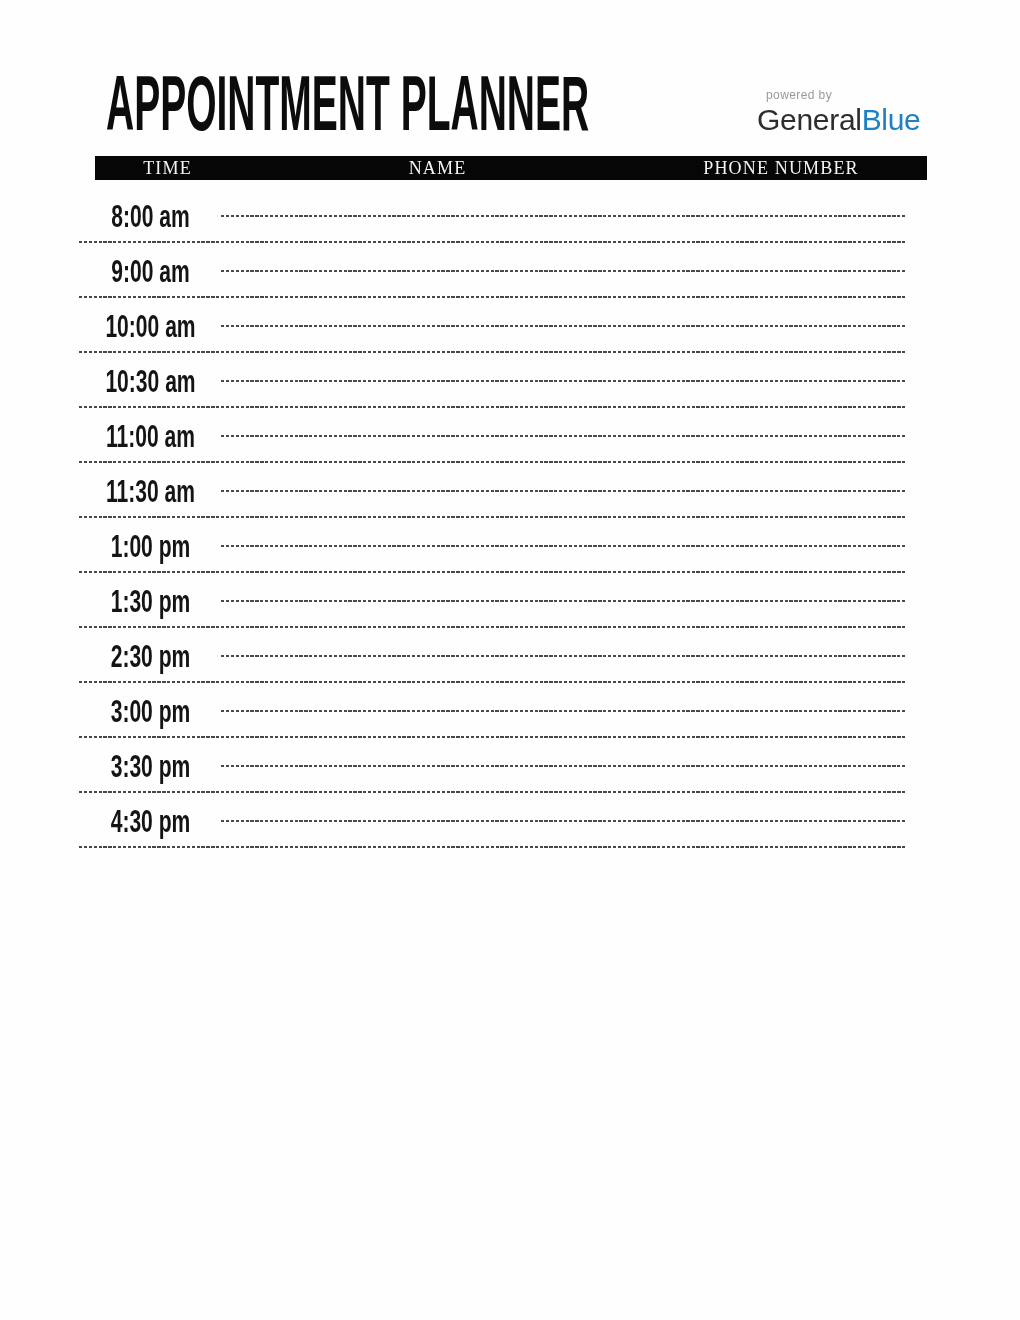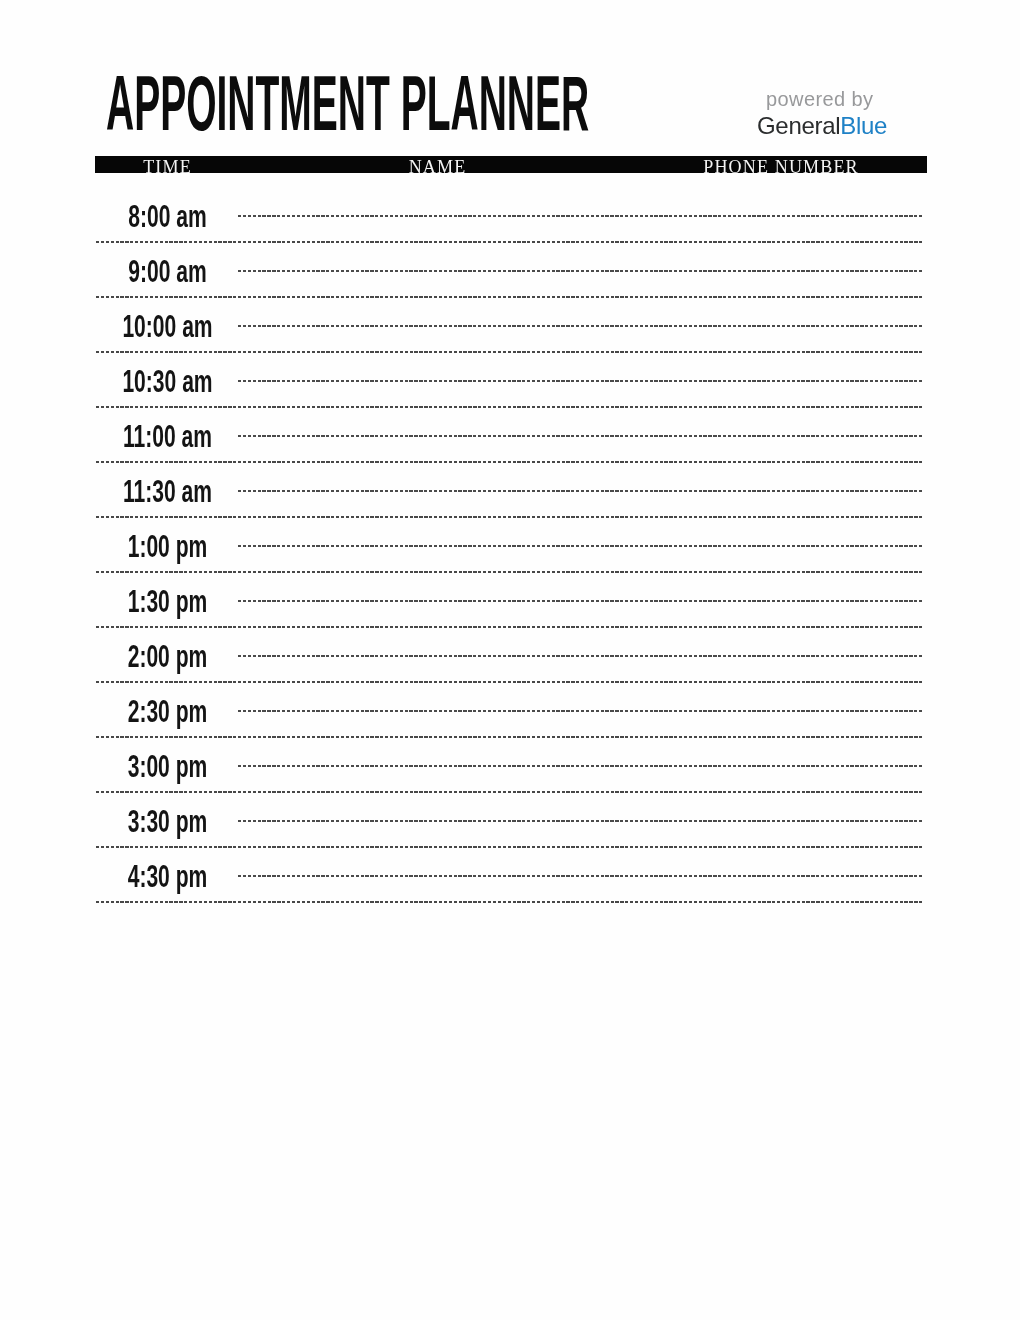--- a/index.html
+++ b/index.html
@@ -15,43 +15,43 @@
     position: absolute; left: 106px; top: 75px;
     height: 56px; line-height: 56px;
     margin: 0;
     font-size: 78px; font-weight: bold; color: #0c0c0c;
     transform: scaleX(0.50); transform-origin: left center;
     white-space: nowrap; letter-spacing: 0;
   }
 
   .logo { position: absolute; left: 757px; top: 88px; width: 170px; }
   .powered {
-    font-size: 20px; color: #98999b; letter-spacing: 0.4px;
+    font-size: 12px; color: #98999b; letter-spacing: 0.4px;
     margin-left: 9px;
   }
   .brand {
-    font-size: 24px; color: #2b2d2e; margin-top: 1px;
+    font-size: 30px; color: #2b2d2e; margin-top: 1px;
     letter-spacing: -0.3px; white-space: nowrap;
   }
   .brand .blue { color: #1e81c6; }
 
   .headerbar {
     position: absolute; left: 95px; top: 156px;
-    width: 832px; height: 17px; background: #060606;
+    width: 832px; height: 24px; background: #060606;
     display: grid; grid-template-columns: 145px 395px 1fr;
     align-items: center;
   }
   .hcell {
     font-family: "Liberation Serif", serif;
     color: #f4f4f4; font-size: 19px; letter-spacing: 1.2px;
     text-align: center; transform: scaleX(0.95); transform-origin: center;
     white-space: nowrap;
   }
 
-  .rows { position: absolute; left: 95px; top: 188px; width: 832px; }
+  .rows { position: absolute; left: 78px; top: 188px; width: 832px; }
   .row { position: relative; height: 55px; }
   .time {
     position: absolute; left: 0; top: 0; width: 145px; height: 55px;
     display: flex; align-items: center; justify-content: center;
     box-sizing: border-box; padding-top: 2px;
     font-size: 31px; font-weight: bold; color: #141414;
     transform: scaleX(0.68); transform-origin: center;
     white-space: nowrap;
   }
   .writeline {
@@ -116,25 +116,20 @@
         <div class="time">1:00 pm</div>
         <div class="writeline"></div>
         <div class="sep"></div>
       </div>
       <div class="row">
         <div class="time">1:30 pm</div>
         <div class="writeline"></div>
         <div class="sep"></div>
       </div>
       <div class="row">
-        <div class="time">2:00 pm</div>
-        <div class="writeline"></div>
-        <div class="sep"></div>
-      </div>
-      <div class="row">
         <div class="time">2:30 pm</div>
         <div class="writeline"></div>
         <div class="sep"></div>
       </div>
       <div class="row">
         <div class="time">3:00 pm</div>
         <div class="writeline"></div>
         <div class="sep"></div>
       </div>
       <div class="row">

